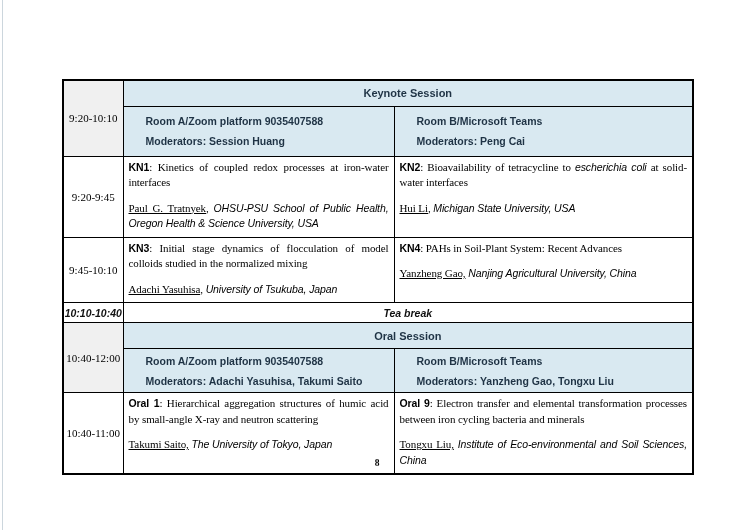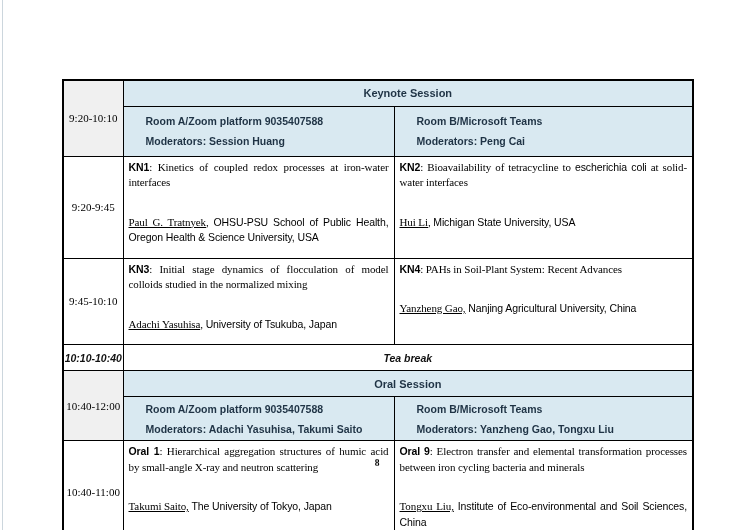--- a/index.html
+++ b/index.html
@@ -26,21 +26,21 @@
   table.schedule td {
     border: 1px solid var(--border, #000);
     padding: 0;
     overflow: hidden;
   }
   
   tr.r-session   { height: 26px; }
   tr.r-rooms     { height: 50px; }
   tr.r-kn1       { height: 67px; }
   tr.r-kn3       { height: 56px; }
-  tr.r-tea       { height: 26px; }
+  tr.r-tea       { height: 20px; }
   tr.r-oralhdr   { height: 26px; }
   tr.r-oralrooms { height: 44px; }
   tr.r-oral1     { height: 68px; }
 
   td.time {
     text-align: center;
     vertical-align: middle;
     font-family: "Liberation Serif", serif;
     font-size: 11px;
     color: #000;
@@ -70,34 +70,34 @@
     padding: 0 22px;
     color: var(--heading-text, #1f3345);
     white-space: nowrap;
   }
   td.talk-cell { vertical-align: top; }
   .para {
     text-align: justify;
     font-size: 11px;
     line-height: 15.5px;
     letter-spacing: -0.1px;
-    padding: 12px 5px;
+    padding: 5px 5px;
   }
   .para.first { padding-top: 3px; }
   td.tea-cell {
     text-align: center; vertical-align: middle;
     font-family: "Liberation Sans", sans-serif;
     font-weight: bold; font-style: italic;
     font-size: 10.5px;
     color: #111;
   }
   
   .seg-r { font-family: "Liberation Serif", serif; }
   .seg-b { font-family: "Liberation Sans", sans-serif; font-weight: bold; font-size: 10.5px; }
-  .seg-i { font-family: "Liberation Sans", sans-serif; font-size: 10.5px; }
+  .seg-i { font-family: "Liberation Sans", sans-serif; font-style: italic; font-size: 10.5px; }
   .seg-u { font-family: "Liberation Serif", serif; text-decoration: underline; }
   .pagenum {
     position: absolute;
     left: 62px; width: 630px;
     top: 458px;
     text-align: center;
     font-family: "Liberation Serif", serif;
     font-weight: bold;
     font-size: 9.5px;
     color: #000;

